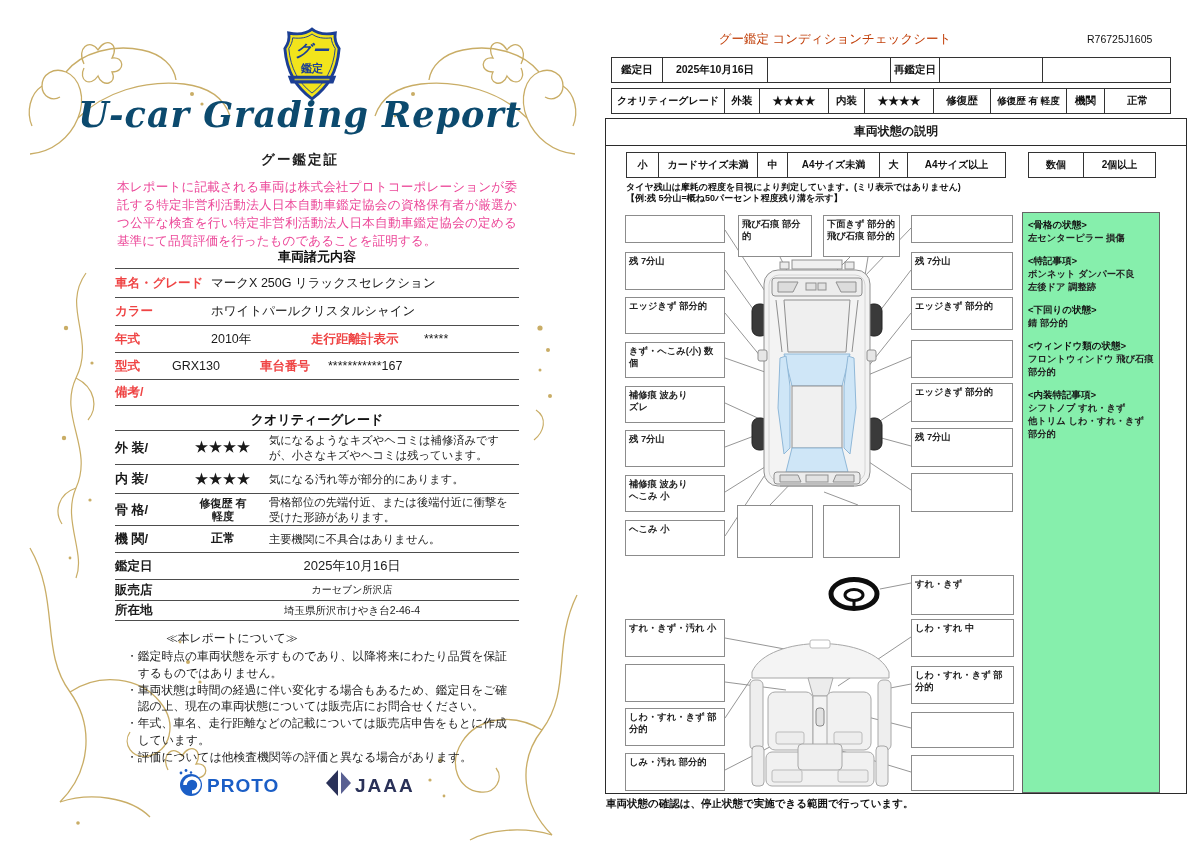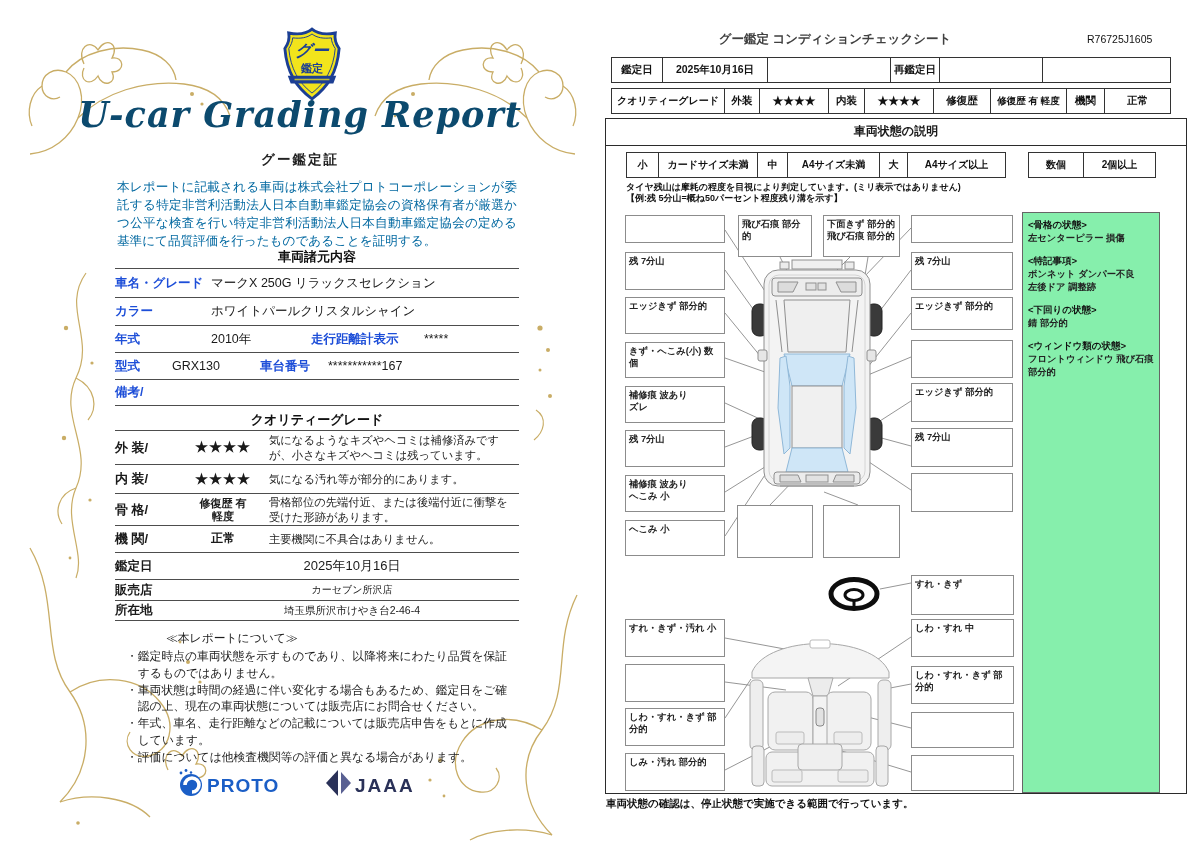--- a/index.html
+++ b/index.html
@@ -17,28 +17,28 @@
   .cert-title{
     position:absolute;left:50px;top:94px;width:500px;text-align:center;
     font-family:"DejaVu Serif",serif;font-style:italic;font-weight:bold;
     font-size:35px;color:#0c4a6e;letter-spacing:1px;
   }
   .cert-subtitle{position:absolute;left:60px;top:151px;width:480px;text-align:center;
     font-size:13.5px;font-weight:bold;letter-spacing:2px;color:#222;}
   .cert-intro{
     position:absolute;left:117px;top:178px;width:400px;
     font-family:"Liberation Serif",serif;font-size:12.6px;line-height:1.43;
-    text-align:justify;color:#0369a1;
+    text-align:justify;color:#ec4899;
   }
   .sec-title{position:absolute;width:404px;left:115px;text-align:center;
     font-size:13px;font-weight:bold;color:#111;}
   .spec{position:absolute;left:115px;top:268px;width:404px;border-top:1px solid #4d4d4d;}
   .spec-row{display:flex;align-items:center;border-bottom:1px solid #4d4d4d;
     box-sizing:border-box;font-size:12.5px;}
-  .spec-row .lab{font-weight:bold;color:#1d4ed8;}
+  .spec-row .lab{font-weight:bold;color:#ef4444;}
   .grade{position:absolute;left:115px;top:430px;width:404px;border-top:1px solid #4d4d4d;}
   .grade-row{display:flex;align-items:center;border-bottom:1px solid #4d4d4d;
     box-sizing:border-box;}
   .grade-row .glab{width:62px;font-size:13px;font-weight:bold;flex:none;}
   .grade-row .gval{width:92px;flex:none;text-align:center;font-size:13px;font-weight:bold;line-height:1.15;}
   .grade-row .gval.stars{font-size:14.5px;letter-spacing:1px;}
   .grade-row .gdesc{flex:1;font-size:11.3px;line-height:1.3;color:#1c1c1c;}
   .meta-row{display:flex;align-items:center;border-bottom:1px solid #4d4d4d;box-sizing:border-box;}
   .meta-row .mlab{width:70px;flex:none;font-size:12.5px;font-weight:bold;}
   .meta-row .mval{flex:1;text-align:center;}
@@ -46,21 +46,21 @@
     font-family:"Liberation Serif",serif;font-size:11.8px;line-height:1.38;color:#1c1c1c;}
   .cert-notes .nt{margin-bottom:2px;margin-left:40px;}
   .cert-notes ul{margin:0;padding:0;list-style:none;}
   .cert-notes li{padding-left:1em;text-indent:-1em;margin-bottom:1px;}
   .logos{position:absolute;left:0;top:768px;width:600px;display:flex;
     justify-content:center;align-items:center;gap:30px;}
 
   
   .page-right{position:absolute;left:600px;top:0;width:600px;height:848px;}
   .sheet-title{position:absolute;left:0;top:31px;width:470px;text-align:center;
-    font-size:12.5px;font-weight:bold;color:#404040;}
+    font-size:12.5px;font-weight:normal;color:#c2410c;}
   .sheet-ref{position:absolute;left:487px;top:33px;font-size:10.5px;color:#111;}
   .trow{position:absolute;display:flex;border:1px solid #333;box-sizing:content-box;background:#fff;}
   .tcell{display:flex;align-items:center;justify-content:center;box-sizing:border-box;
     border-right:1px solid #333;height:100%;font-size:10.5px;font-weight:bold;color:#111;
     overflow:hidden;white-space:nowrap;}
   .tcell:last-child{border-right:none;}
   .bigbox{position:absolute;left:5px;top:118px;width:582px;height:676px;
     border:1.5px solid #2b2b2b;box-sizing:border-box;}
   .section-head{position:absolute;left:5px;top:118px;width:582px;height:28px;
     border-bottom:1.5px solid #2b2b2b;box-sizing:border-box;display:flex;
@@ -403,20 +403,25 @@
 左後ドア 調整跡</div>
     </div>
     <div class="cond-sec">
       <div class="cond-title">&lt;下回りの状態&gt;</div>
       <div class="cond-body">錆 部分的</div>
     </div>
     <div class="cond-sec">
       <div class="cond-title">&lt;ウィンドウ類の状態&gt;</div>
       <div class="cond-body">フロントウィンドウ 飛び石痕 部分的</div>
     </div>
+    <div class="cond-sec">
+      <div class="cond-title">&lt;内装特記事項&gt;</div>
+      <div class="cond-body">シフトノブ すれ・きず
+他トリム しわ・すれ・きず 部分的</div>
+    </div>
   </div>
 
   <svg class="abs" style="left:228px;top:577px" width="52" height="34" viewBox="0 0 52 34">
     <ellipse cx="26" cy="17" rx="23" ry="14.5" fill="none" stroke="#0d0d0d" stroke-width="5"></ellipse>
     <ellipse cx="26" cy="18" rx="9" ry="5.5" fill="#ffffff" stroke="#0d0d0d" stroke-width="3"></ellipse>
     <line x1="26" y1="23" x2="26" y2="31" stroke="#0d0d0d" stroke-width="3"></line>
   </svg>
 
   <svg class="abs" style="left:138px;top:620px" width="165" height="172" viewBox="0 0 165 172">
     <g stroke="#a8a8a8" stroke-width="1">

